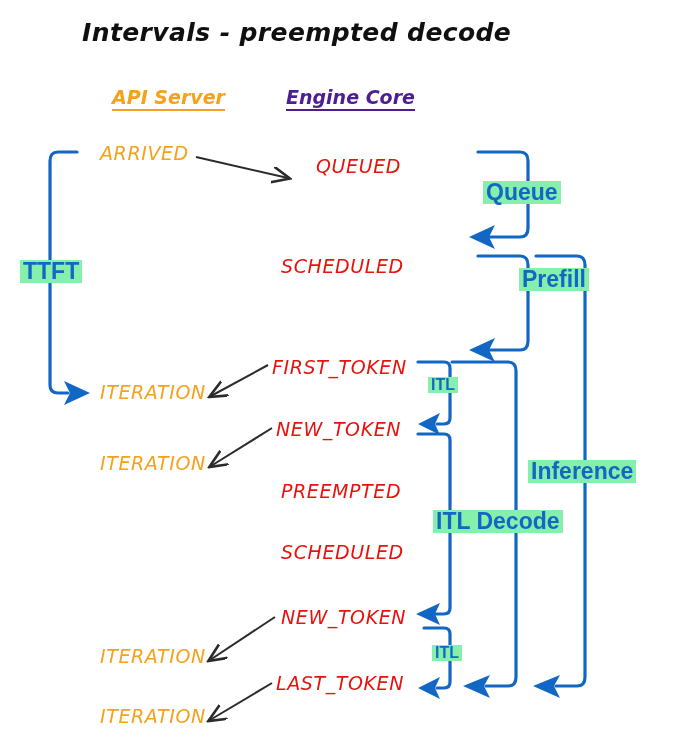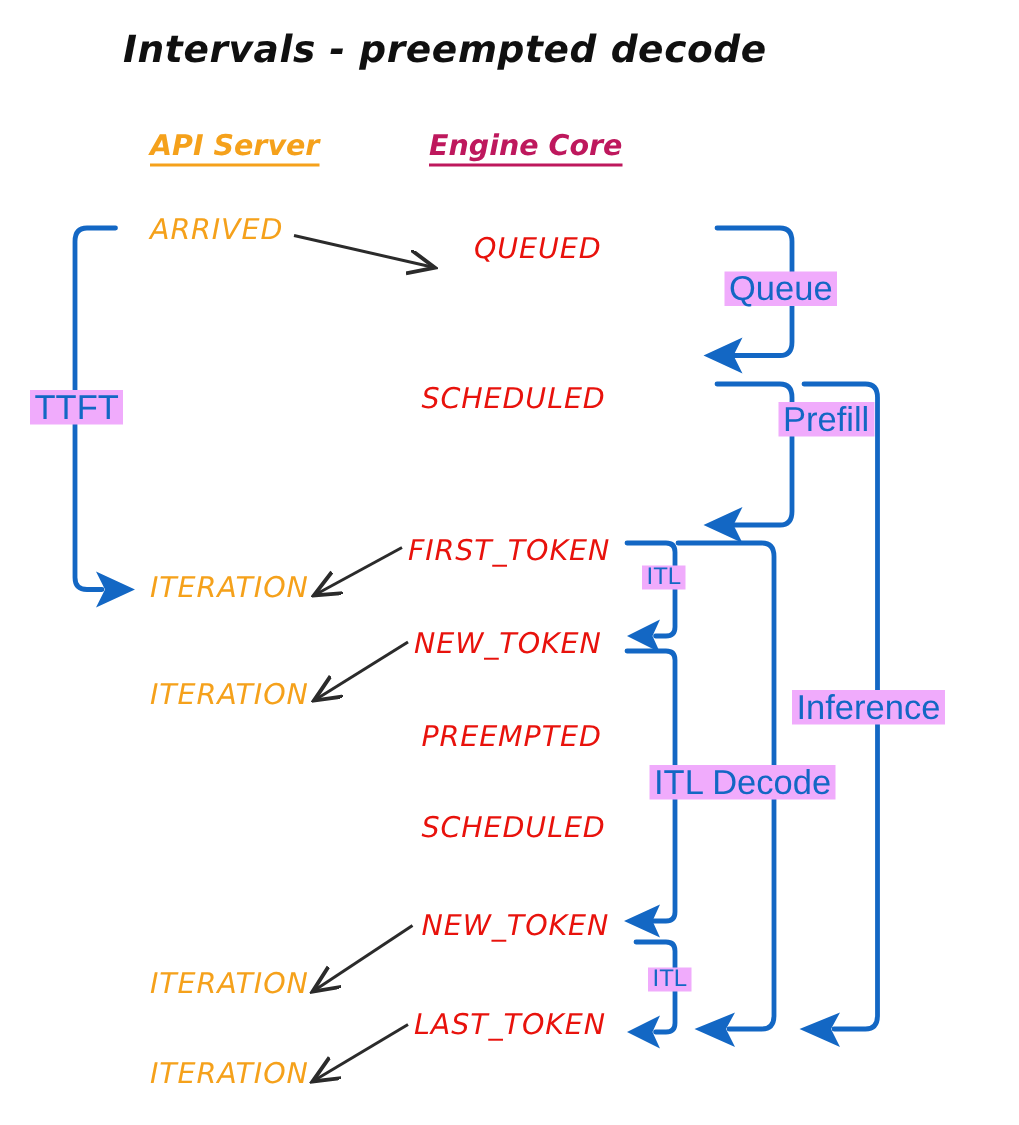--- a/index.html
+++ b/index.html
@@ -40,40 +40,41 @@
   }
   
   .colhead {
     font-family: "DejaVu Sans", sans-serif;
     font-style: italic;
     font-weight: bold;
     font-size: 19px;
     border-bottom: 2.5px solid currentColor;
     padding-bottom: 2px;
   }
-  .colhead.api   { color: #F5A11B; }
-  .colhead.engine{ color: #be185d; }
+  .colhead.api   { color: #F5A11B; margin-left: 12px; }
+  .colhead.engine{ color: #4c1d95; }
 
   
   .evt {
     font-family: "DejaVu Sans", sans-serif;
     font-style: italic;
     font-size: 19px;
     letter-spacing: 0.6px;
   }
   .evt.api    { color: #F5A11B; }
   .evt.engine { color: #E8120C; }
 
   
   .ann {
     font-family: "Liberation Sans", sans-serif;
     font-size: 23px;
     color: #1367C4;
-    background: #f0abfc;
+    background: #86efac;
     padding: 0 3px;
+    font-weight: bold;
   }
   .ann.small { font-size: 16px; }
 </style>
 </head>
 <body>
 
 <div id="canvas">
 
   <div class="lbl title" style="left:82px; top:20px;">Intervals - preempted decode</div>
 

